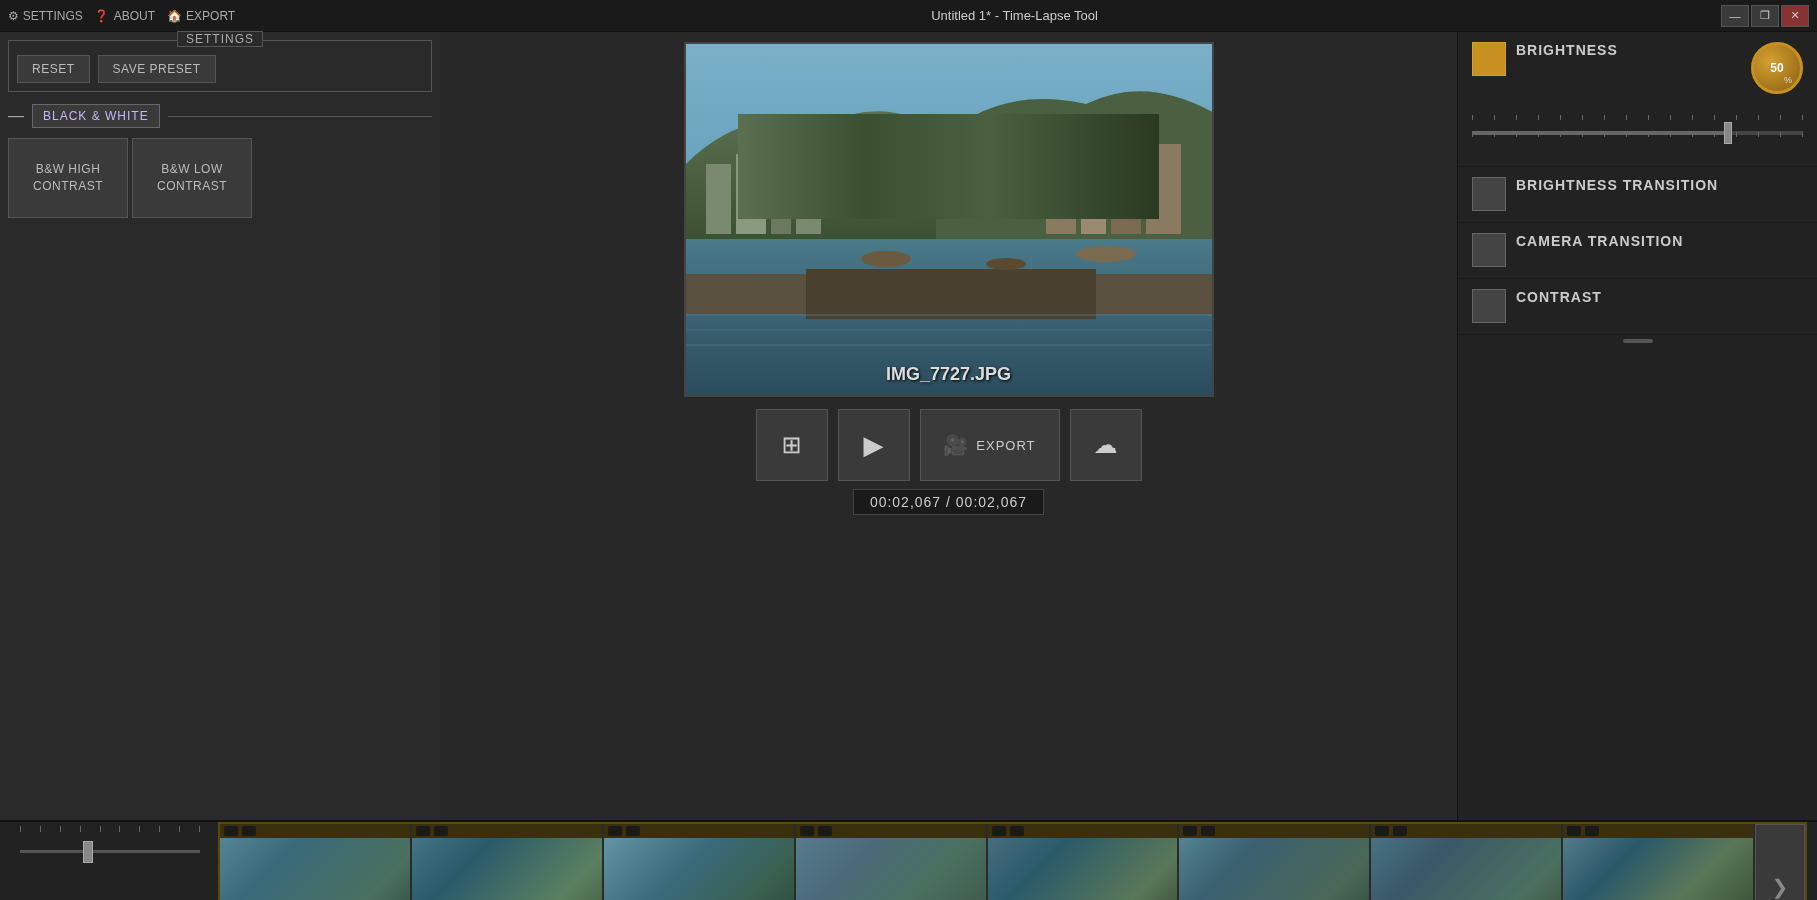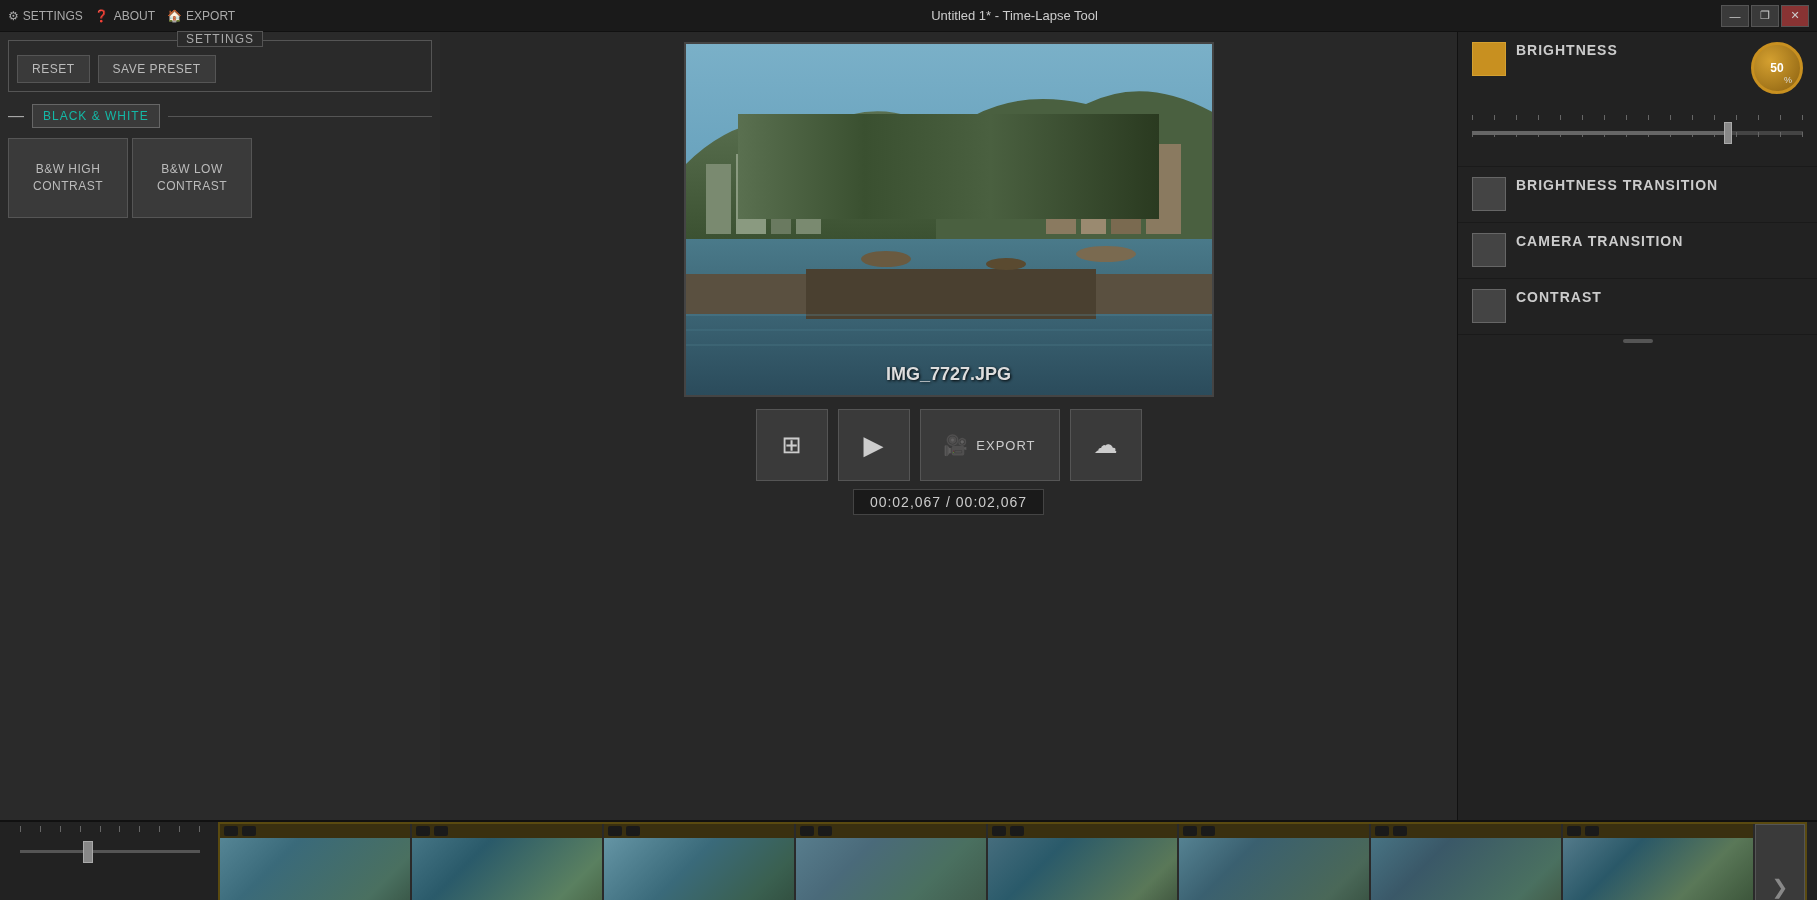--- a/index.html
+++ b/index.html
@@ -100,21 +100,21 @@
     .section-header .minus {
       color: #aaa;
       font-size: 16px;
       cursor: pointer;
     }
     .section-header .section-title {
       background: #3a3a3a;
       border: 1px solid #666;
       padding: 4px 10px;
       font-size: 12px;
-      color: #14b8a6;
+      color: #c4b5fd;
       letter-spacing: 1px;
       text-transform: uppercase;
     }
     .section-divider {
       flex: 1;
       height: 1px;
       background: #555;
     }
 
     .preset-grid {

